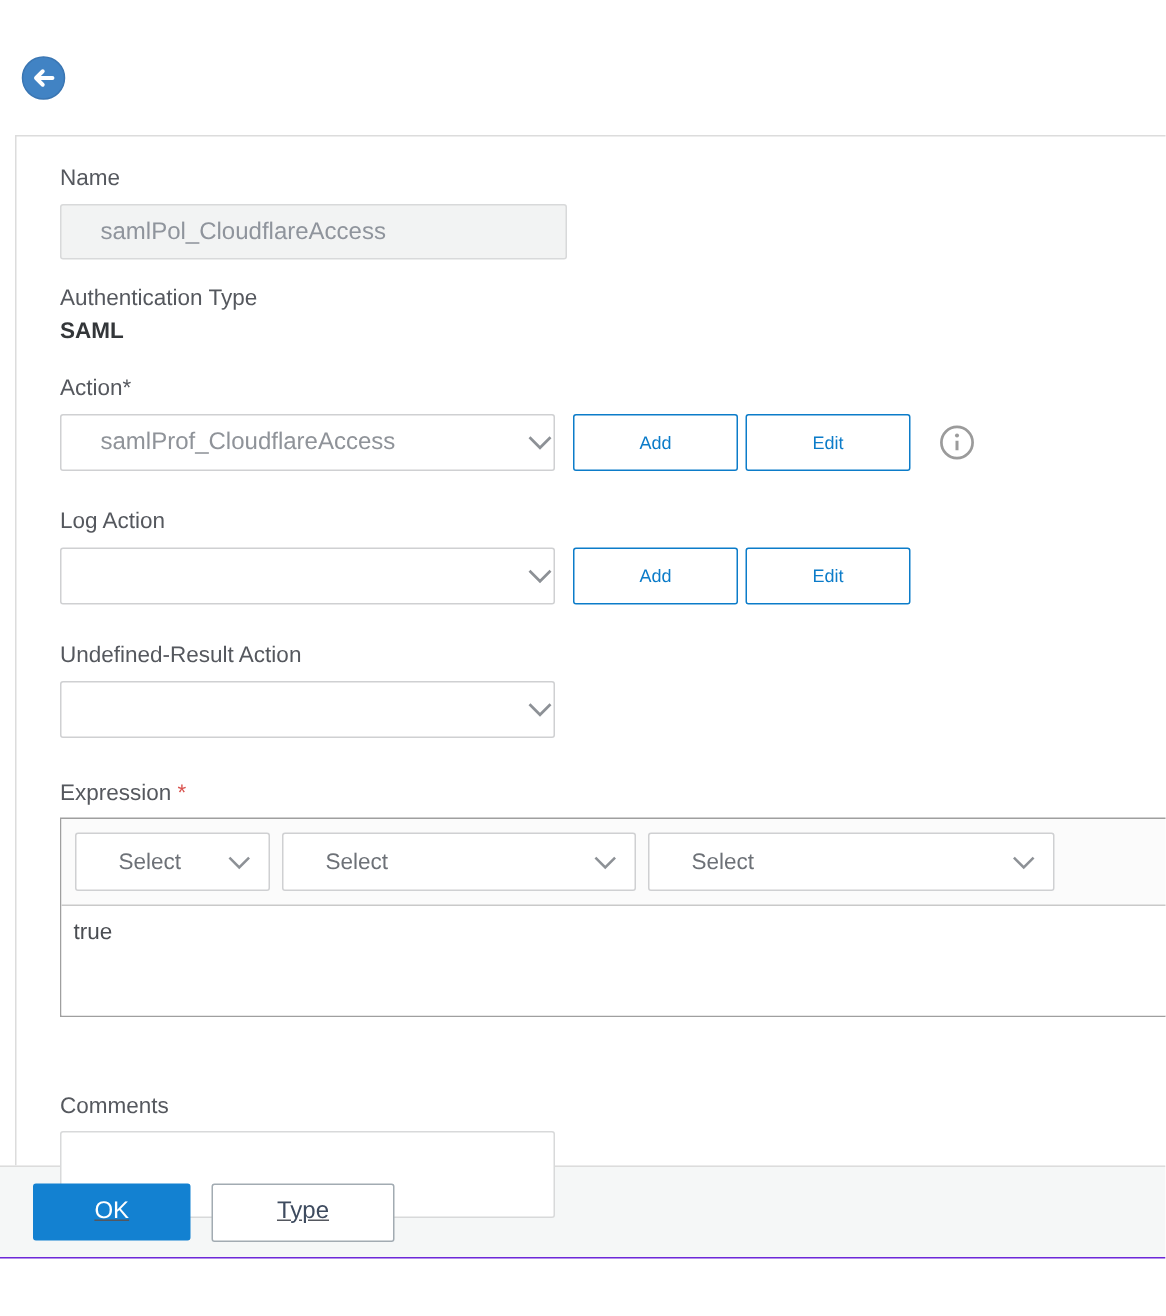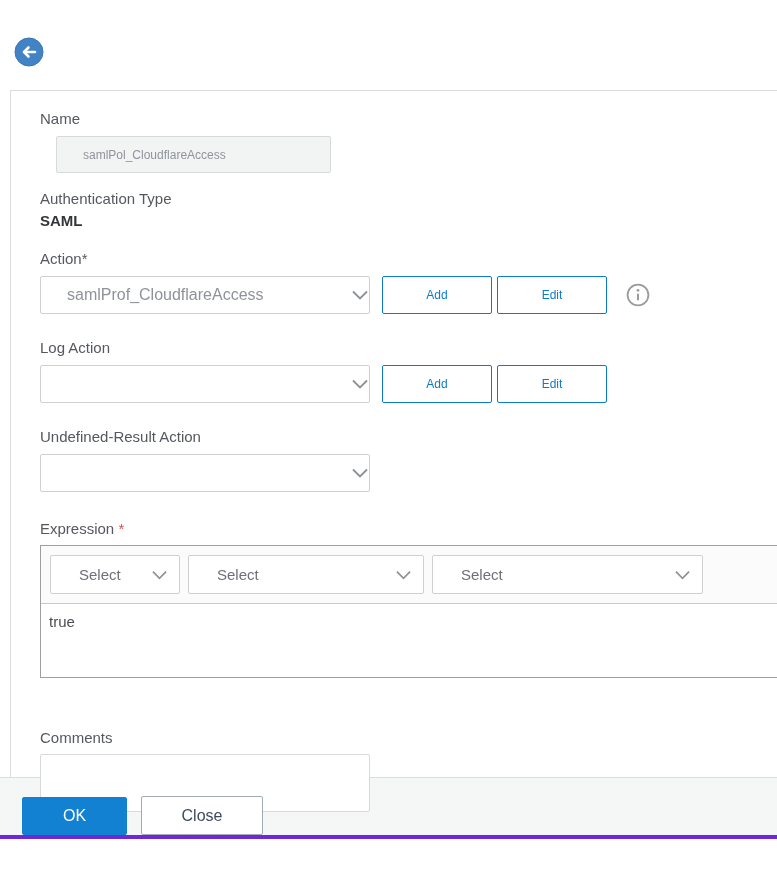--- a/index.html
+++ b/index.html
@@ -49,30 +49,29 @@
   }
   .field-label {
     font-size: 15px;
     color: #55585e;
     margin: 0 0 8px 0;
     line-height: 19px;
   }
   .req-star { color: #d9534f; }
 
   .text-input {
-    width: 275px; height: 37px;
+    width: 338px; height: 37px;
     border: 1px solid #d8d9da;
     background: #f2f3f3;
     color: #8f949c;
     font-family: "Liberation Sans", sans-serif;
-    font-size: 12px;
+    font-size: 16px;
     padding: 0 10px 0 26px;
     border-radius: 2px;
     outline: none;
-    margin-left: 16px;
   }
 
   .select-box {
     width: 330px; height: 38px;
     border: 1px solid #cfd0d2;
     background: #ffffff;
     border-radius: 2px;
     display: flex; align-items: center;
     padding: 0 1px 0 26px;
     cursor: pointer;
@@ -164,24 +163,25 @@
     color: #4a4d52;
     padding: 6px 10px;
   }
 
   
   .footer {
     width: 777px;
     height: 62px;
     background: #f5f7f7;
     border-top: 1px solid #dcdcdc;
-    border-bottom: 4px solid #6d28d9;
+    border-bottom: 1px solid #6d28d9;
     display: flex;
-    align-items: flex-end;
+    align-items: center;
     padding-left: 22px;
+    text-decoration: underline;
   }
   .btn-primary {
     width: 105px; height: 38px;
     background: #1381d1;
     border: 1px solid #1381d1;
     color: #ffffff;
     font-family: "Liberation Sans", sans-serif;
     font-size: 16px;
     border-radius: 2px;
     cursor: pointer;
@@ -311,14 +311,14 @@
   
   <div class="comments-wrap">
     <div class="field-label" style="margin-bottom:7px;">Comments</div>
     <textarea class="comments-area" style=""></textarea>
   </div>
 
 </div>
 
 <div class="footer">
   <button class="btn-primary">OK</button>
-  <button class="btn-close">Close</button>
+  <button class="btn-close">Type</button>
 </div>
 
 </body></html>

